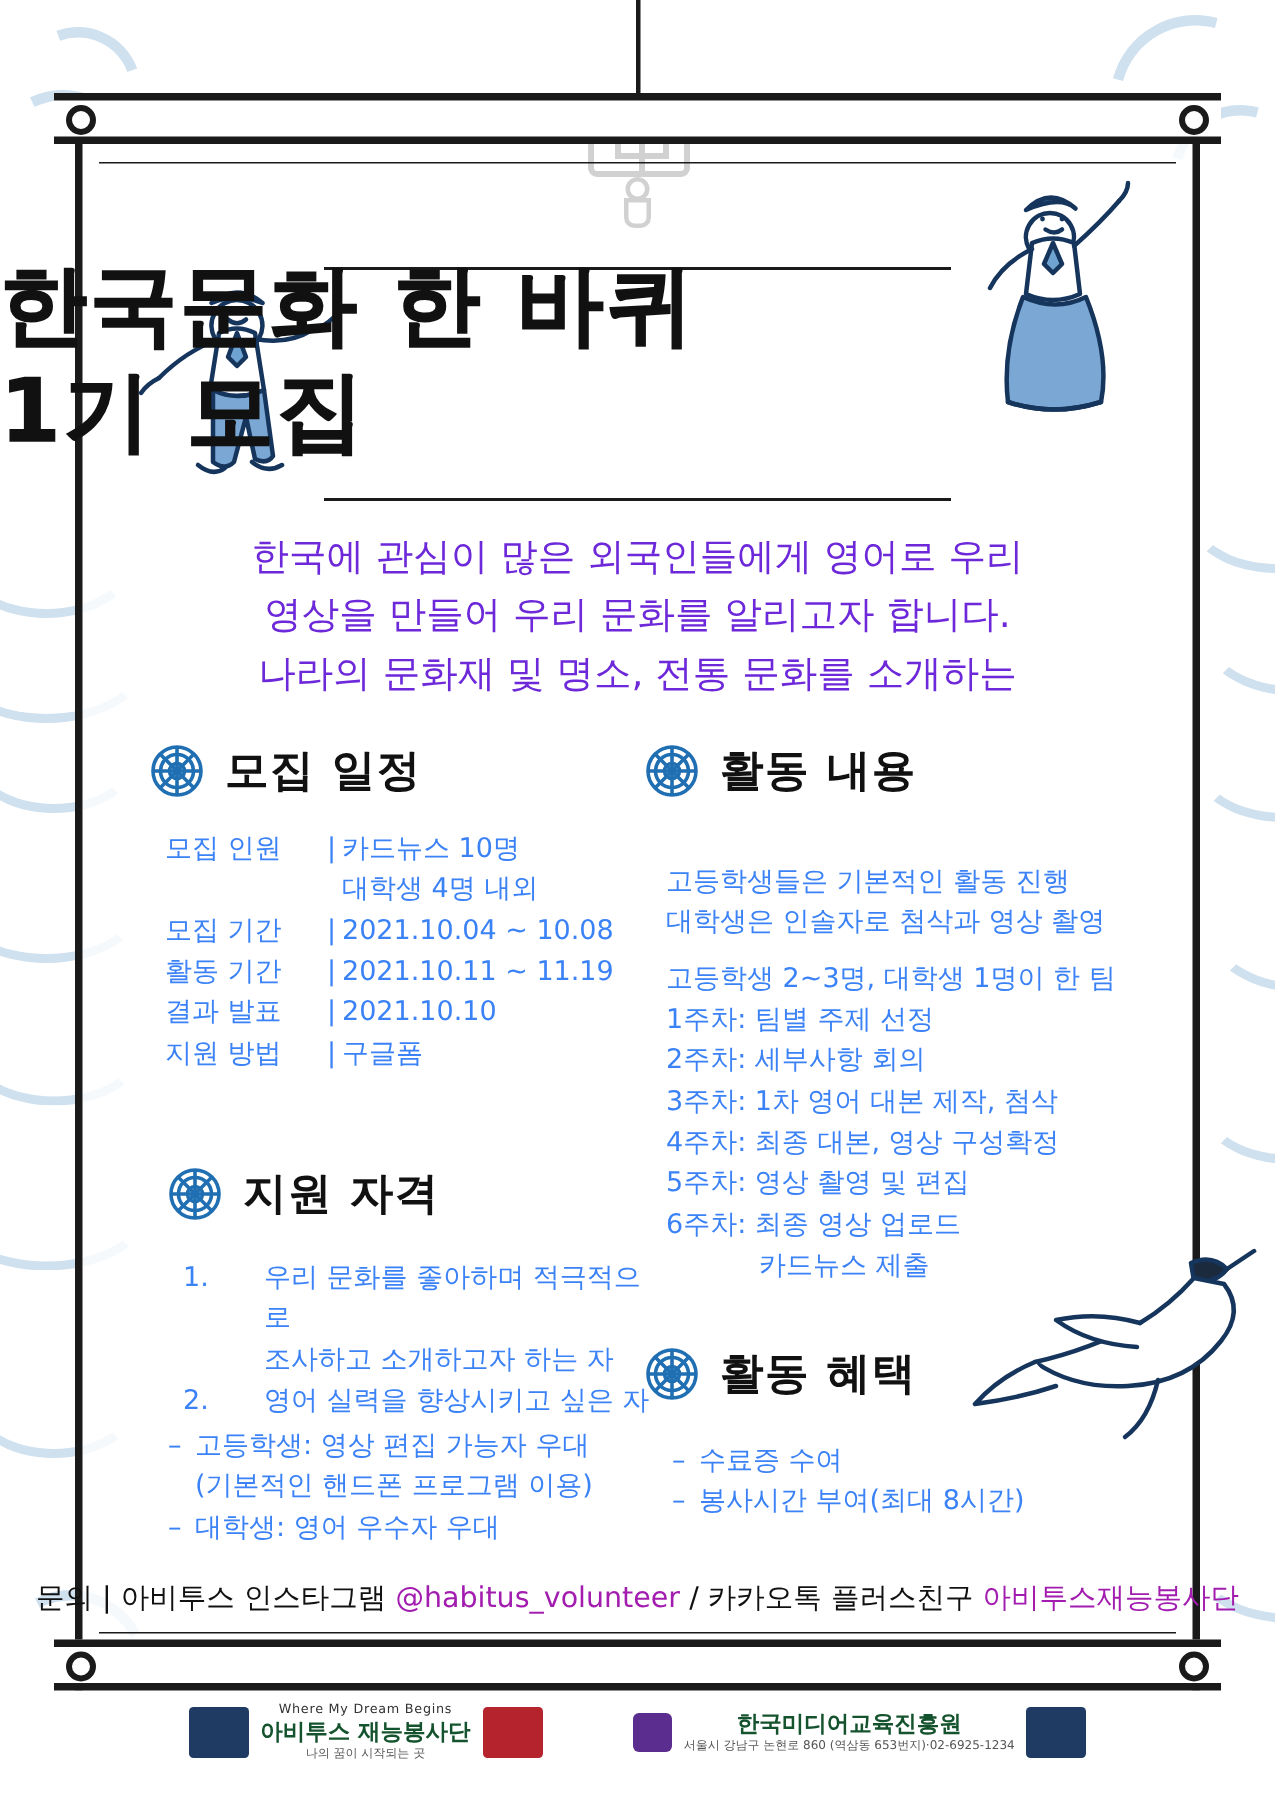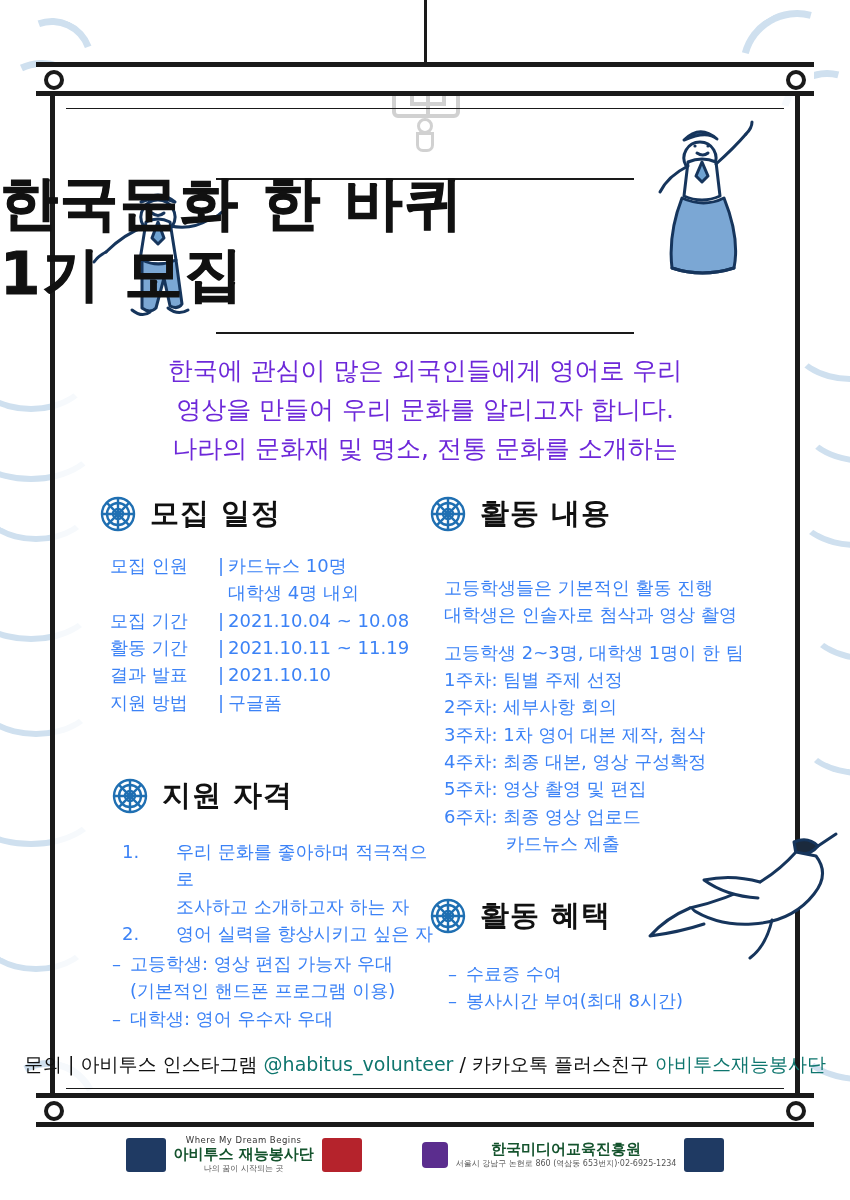--- a/index.html
+++ b/index.html
@@ -127,21 +127,21 @@
 
   .dash{display:flex;}
   .dash .d{width:18px;flex:0 0 auto;}
   .dash .t{flex:1 1 auto;}
 
   
   .contact{
     position:absolute;left:0;right:0;top:1052px;text-align:center;
     font-size:19px;color:#111;
   }
-  .accent{color:#0f766e;text-align:right;}
+  .accent{color:#a21caf;text-align:right;}
 
   
   .logos{
     position:absolute;left:0;right:0;top:1135px;
     display:flex;justify-content:center;align-items:center;gap:60px;
   }
   .logo{display:flex;align-items:center;gap:8px;}
   .logo-mark{width:40px;height:34px;background:#1f3a63;border-radius:3px;}
   .logo-mark.red{background:#b5232c;}
   .logo-mark.purple{width:26px;height:26px;background:#5b2d8e;border-radius:4px;}

